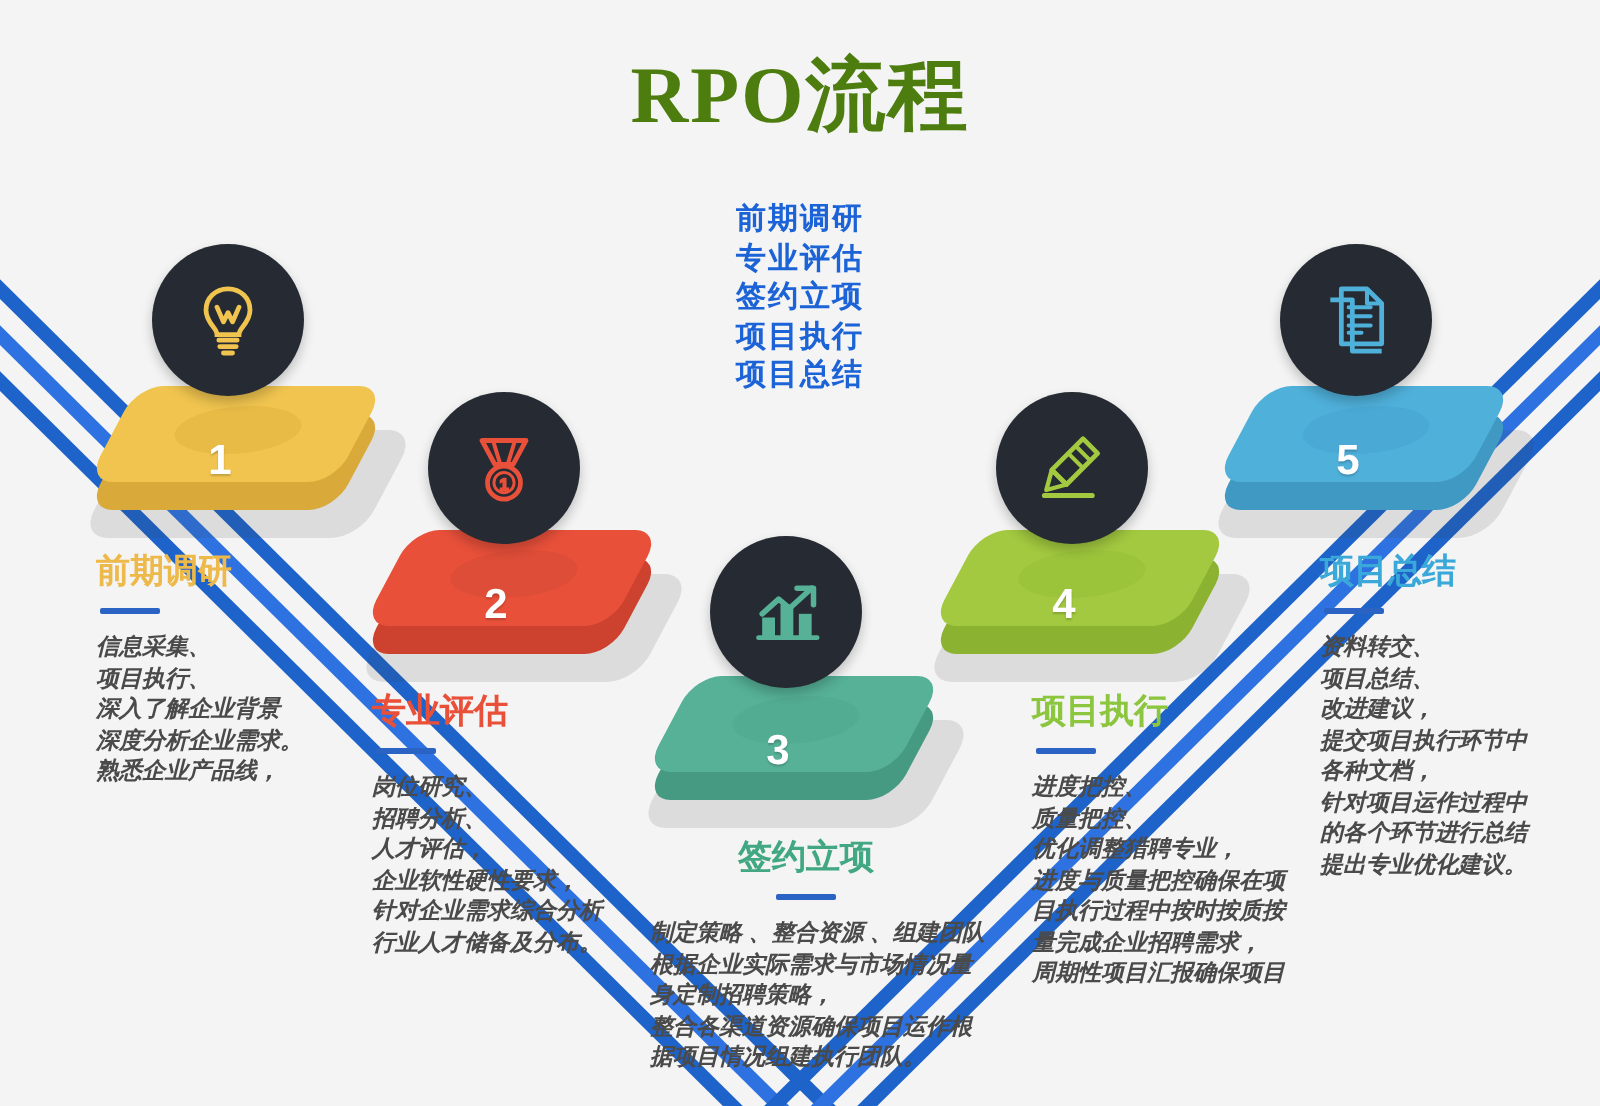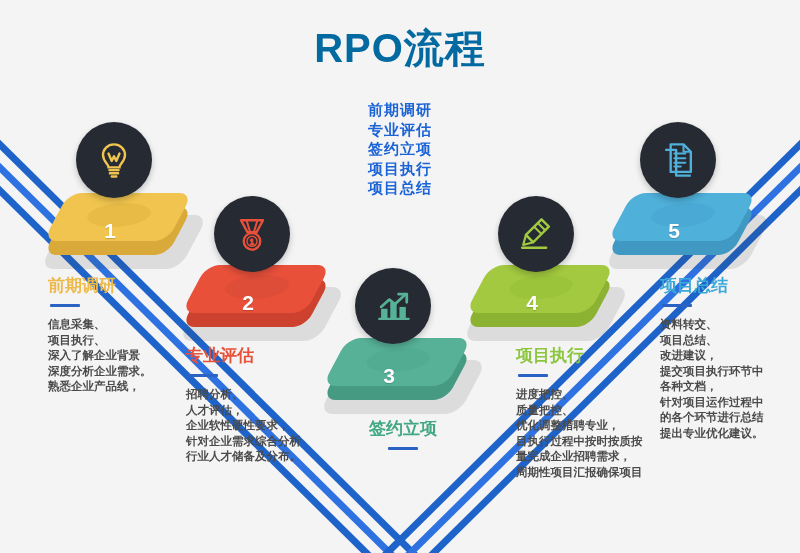--- a/index.html
+++ b/index.html
@@ -62,21 +62,21 @@
 
   
   .block{position:absolute;}
   .block .head{
     font-size:17px;font-weight:bold;line-height:22px;white-space:nowrap;
   }
   .block .rule{
     width:30px;height:3px;background:#2a63c4;margin:7px 0 10px 2px;border-radius:1px;
   }
   .block .body{
-    font-size:11.5px;color:#4a4a4a;line-height:15.5px;font-weight:bold;
+    font-size:11.5px;color:#4a4a4a;line-height:15.5px;font-weight:bold;font-style:italic;
   }
   .block .body div{white-space:nowrap;}
   .block.center{text-align:center;}
   .block.center .head{text-align:center;}
   .block.center .rule{margin:7px auto 10px auto;}
   .block.center .body{text-align:left;}
 </style>
 </head>
 <body style="background: rgb(244, 244, 244);">
 
@@ -92,21 +92,21 @@
       </g>
 
       <g stroke-width="7">
         <line x1="380" y1="606" x2="840" y2="151" stroke="#1d63c9"></line>
         <line x1="380" y1="583" x2="840" y2="128" stroke="#2d72e0"></line>
         <line x1="380" y1="560" x2="840" y2="105" stroke="#1d63c9"></line>
       </g>
     </g>
   </svg>
 
-  <div class="title" style="color: #0369a1;">RPO流程</div>
+  <div class="title" style="color: #4d7c0f; font-family: Liberation Serif, serif;">RPO流程</div>
   <div class="subtitle" style="color: rgb(27, 99, 214);">
     <div>前期调研</div>
     <div>专业评估</div>
     <div>签约立项</div>
     <div>项目执行</div>
     <div>项目总结</div>
   </div>
 
   <div class="pad" id="pad1" style="left:48px;top:185px;">
     <div class="shadow"></div>
@@ -147,20 +147,21 @@
       <path d="M18 9l4 13M30 9l-4 13" stroke-width="2.2" fill="none"></path>
       <circle cx="24" cy="32" r="9" fill="none" stroke-width="2.6"></circle>
       <circle cx="24" cy="32" r="5.5" fill="none" stroke-width="1.6"></circle>
       <text x="24" y="36" text-anchor="middle" font-size="9" font-weight="bold" font-family="Liberation Sans, sans-serif" fill="#e8503a">1</text>
     </svg>
   </div>
   <div class="block" style="left:186px;top:345px;width:180px;">
     <div class="head" id="head2" style="color: rgb(232, 80, 58);">专业评估</div>
     <div class="rule"></div>
     <div class="body">
+      <div>岗位研究、</div>
       <div>招聘分析、</div>
       <div>人才评估，</div>
       <div>企业软性硬性要求，</div>
       <div>针对企业需求综合分析</div>
       <div>行业人才储备及分布。</div>
     </div>
   </div>
 
   <div class="pad" id="pad3" style="left:327px;top:330px;">
     <div class="shadow"></div>
@@ -175,20 +176,27 @@
       <rect x="11" y="27" width="7" height="11" stroke-width="0" fill="#56b197"></rect>
       <rect x="21" y="20" width="7" height="18" stroke-width="0" fill="#56b197"></rect>
       <rect x="31" y="25" width="7" height="13" stroke-width="0" fill="#56b197"></rect>
       <path d="M11 25l9-8 6 5L38 11" fill="none" stroke-width="3" stroke-linejoin="round" stroke-linecap="round"></path>
       <path d="M30 11h9v9" fill="none" stroke-width="3" stroke-linejoin="round" stroke-linecap="round"></path>
     </svg>
   </div>
   <div class="block center" style="left:303px;top:418px;width:200px;">
     <div class="head" id="head3" style="color: rgb(66, 168, 131);">签约立项</div>
     <div class="rule"></div>
+    <div class="body" style="margin-left:22px;">
+      <div>制定策略 、整合资源 、组建团队</div>
+      <div>根据企业实际需求与市场情况量</div>
+      <div>身定制招聘策略，</div>
+      <div>整合各渠道资源确保项目运作根</div>
+      <div>据项目情况组建执行团队。</div>
+    </div>
   </div>
 
   <div class="pad" id="pad4" style="left:470px;top:257px;">
     <div class="shadow"></div>
     <div class="side" id="pad4-side" style="background: rgb(140, 178, 50);"></div>
     <div class="top" id="pad4-top" style="background: rgb(162, 201, 63);"></div>
     <div class="dimple" id="pad4-dimple" style="background: rgb(150, 191, 56);"></div>
     <div class="num">4</div>
   </div>
   <div class="badge" style="left: 498px; top: 196px; background: rgb(38, 43, 51);">
@@ -199,20 +207,21 @@
       <path d="M9 39h26" stroke-width="2.8" fill="none" stroke-linecap="round"></path>
     </svg>
   </div>
   <div class="block" style="left:516px;top:345px;width:160px;">
     <div class="head" id="head4" style="color: rgb(140, 198, 63);">项目执行</div>
     <div class="rule"></div>
     <div class="body">
       <div>进度把控、</div>
       <div>质量把控、</div>
       <div>优化调整猎聘专业，</div>
+      <div>进度与质量把控确保在项</div>
       <div>目执行过程中按时按质按</div>
       <div>量完成企业招聘需求，</div>
       <div>周期性项目汇报确保项目</div>
     </div>
   </div>
 
   <div class="pad" id="pad5" style="left:612px;top:185px;">
     <div class="shadow"></div>
     <div class="side" id="pad5-side" style="background: rgb(63, 153, 195);"></div>
     <div class="top" id="pad5-top" style="background: rgb(79, 176, 218);"></div>

